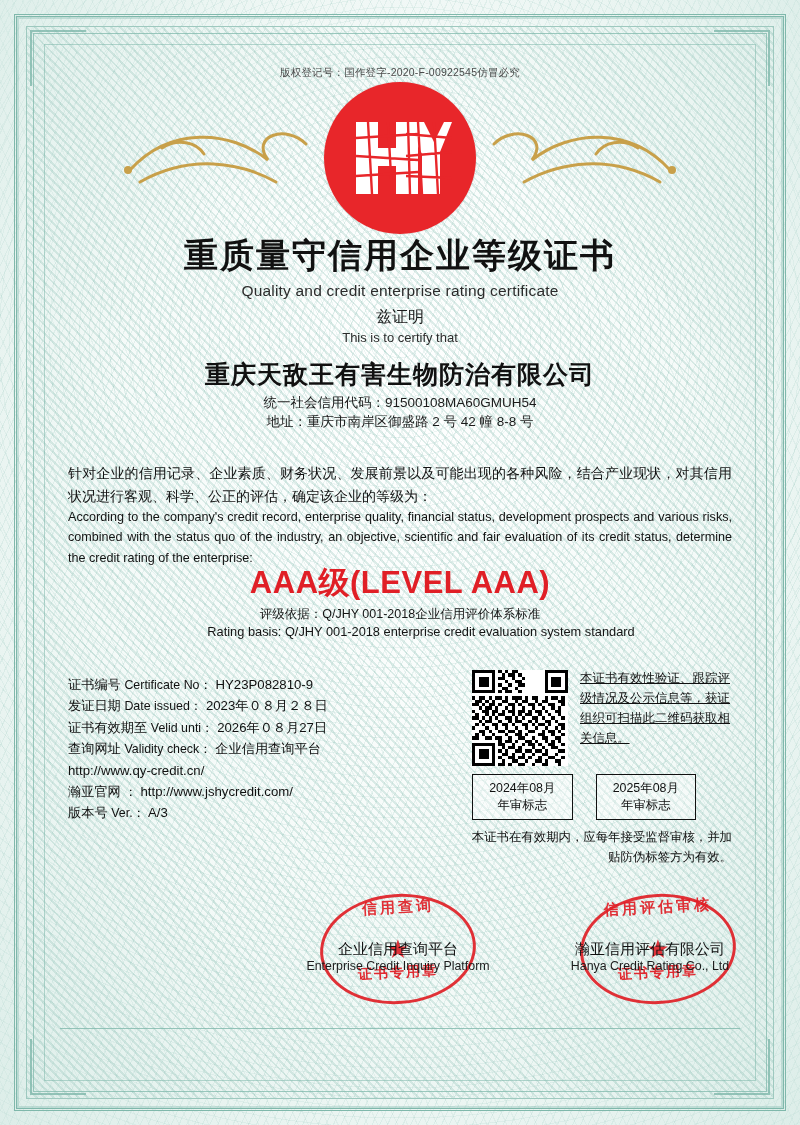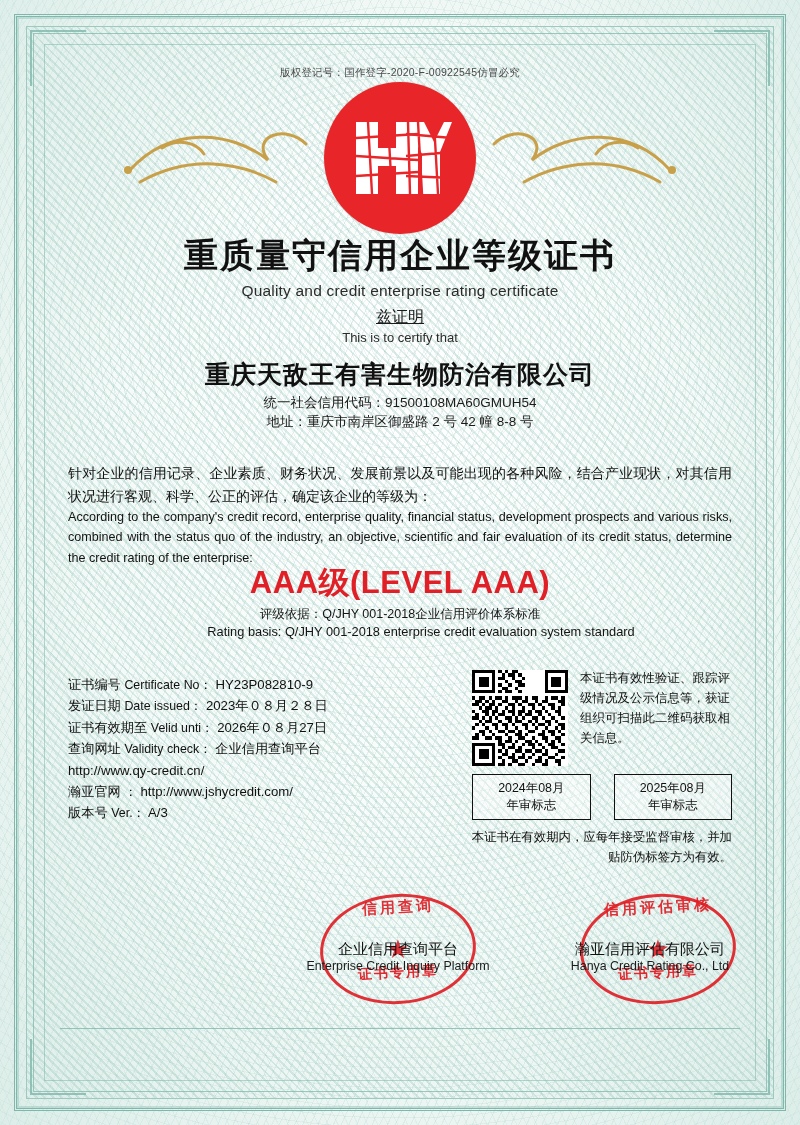--- a/index.html
+++ b/index.html
@@ -83,21 +83,21 @@
   .title-cn{
     position:absolute;top:233px;left:0;width:100%;text-align:center;
     font-size:34px;font-weight:bold;color:#111;letter-spacing:2px;
   }
   .title-en{
     position:absolute;top:282px;left:0;width:100%;text-align:center;
     font-size:15.5px;color:#2b2b2b;letter-spacing:.2px;
   }
   .certify-cn{
     position:absolute;top:307px;left:0;width:100%;text-align:center;
-    font-size:16px;color:#1b1b1b;text-decoration:underline;
+    font-size:16px;color:#1b1b1b;
   }
   .certify-en{
     position:absolute;top:330px;left:0;width:100%;text-align:center;
     font-size:13px;color:#2b2b2b;
   }
   .company{
     position:absolute;top:358px;left:0;width:100%;text-align:center;
     font-size:25px;font-weight:bold;color:#111;letter-spacing:1px;
   }
   .code{
@@ -139,25 +139,25 @@
 
   
   .qr{
     position:absolute;left:472px;top:670px;width:96px;height:96px;
     background:#fff;
   }
   .qr svg{display:block;}
 
   .qr-note{
     position:absolute;left:580px;top:668px;width:150px;
-    font-size:12.4px;color:#101010;line-height:1.62;text-align:justify;
+    font-size:12.4px;color:#101010;line-height:1.62;text-align:justify;text-decoration:underline;
   }
 
   .stamps-year{
-    position:absolute;left:472px;top:774px;width:260px;
+    position:absolute;left:472px;top:774px;width:224px;
     display:flex;gap:23px;
   }
   .stamp-box{
     width:124px;height:44px;border:1px solid #111;
     display:flex;flex-direction:column;align-items:center;justify-content:center;
     font-size:12.4px;color:#101010;line-height:1.35;background:rgba(255,255,255,0.35);
   }
   .note-bottom{
     position:absolute;left:470px;top:828px;width:262px;
     font-size:12.4px;color:#101010;line-height:1.6;text-align:right;

